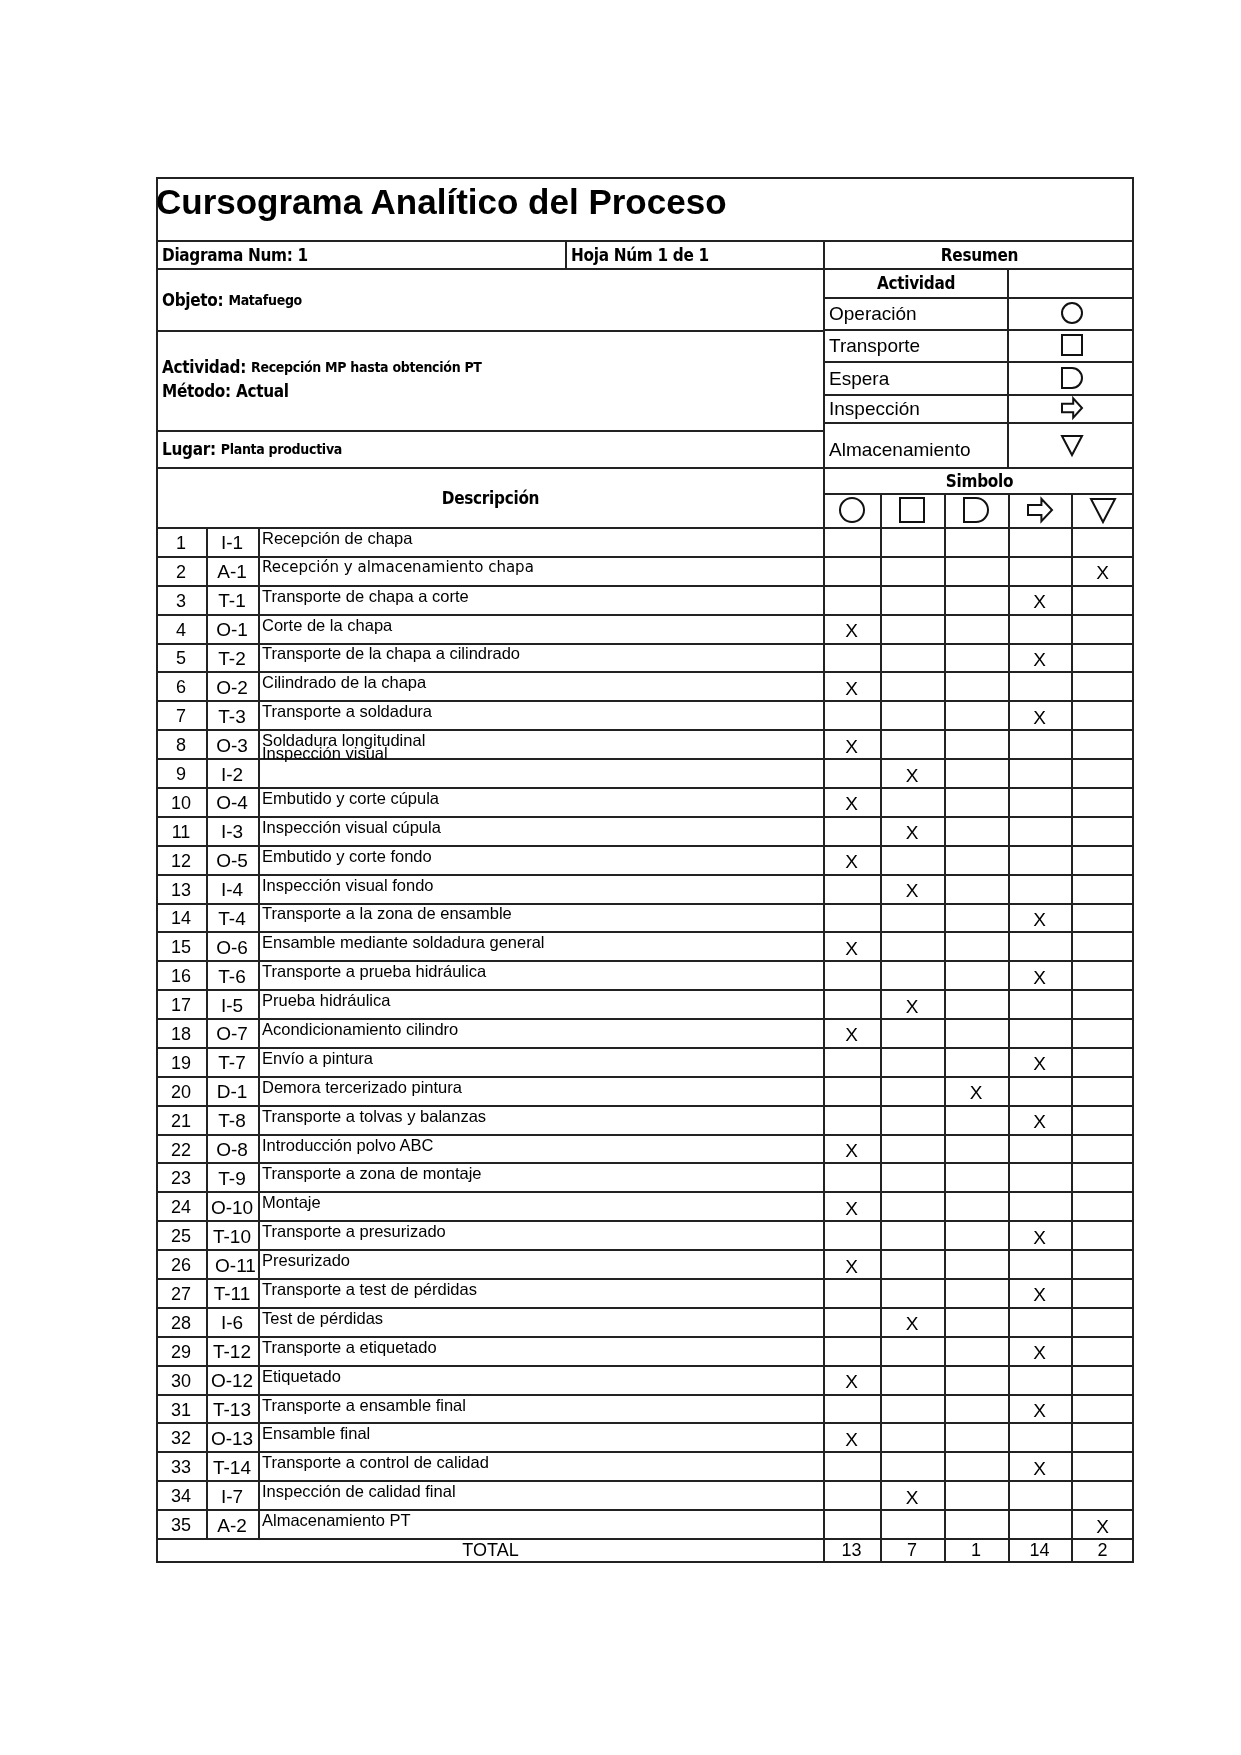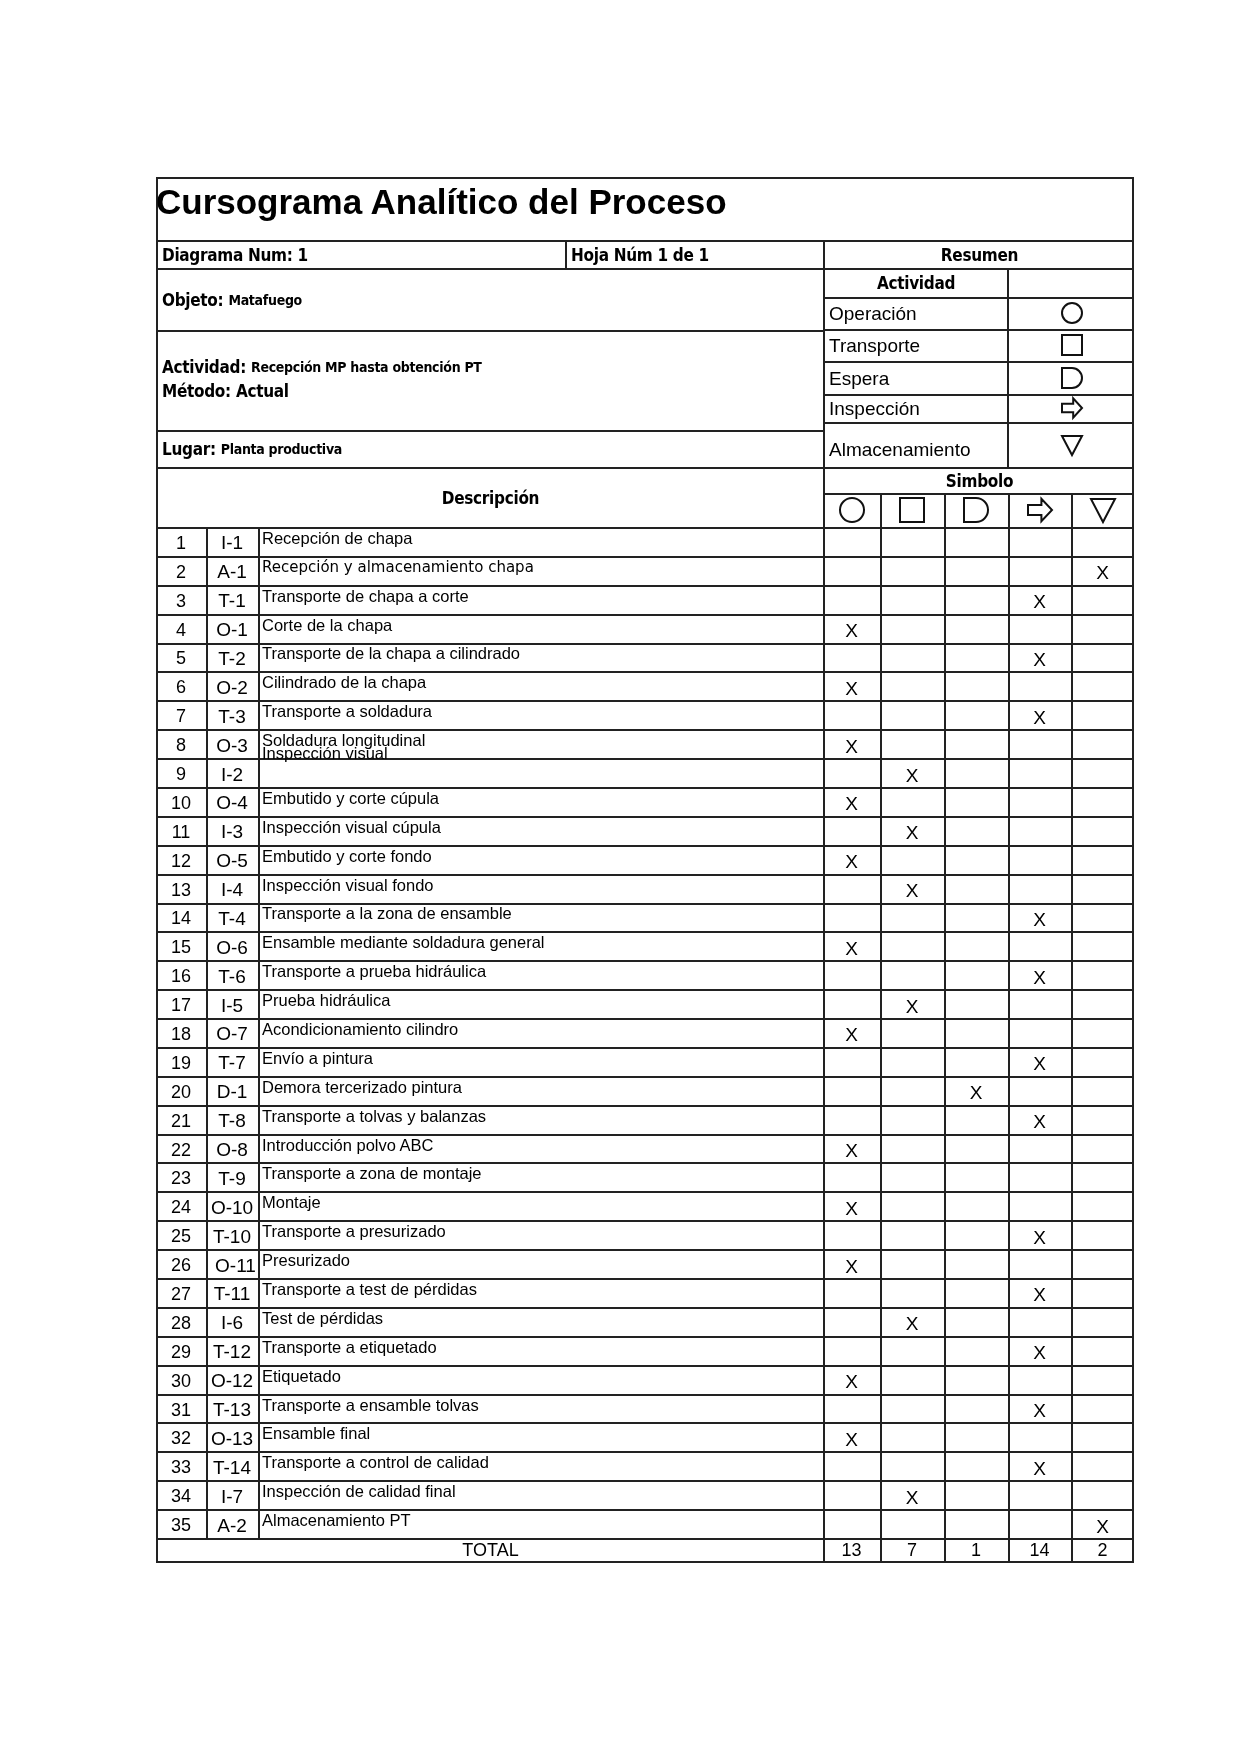--- a/index.html
+++ b/index.html
@@ -311,21 +311,21 @@
     <div class="hl" style="left:156px;top:1364.6857142857143px;width:978px;"></div>
     <div class="abs" style="left:156px;top:1364.6857142857143px;width:978px;height:28.885714285714286px;"></div>
     <div class="cell num" style="left:156px;top:1366.6857142857143px;width:50px;height:28.885714285714286px;">30</div>
     <div class="cell code" style="left:206px;top:1366.6857142857143px;width:52px;height:28.885714285714286px;">O-12</div>
     <div class="cell desc" style="left:258px;top:1361.6857142857143px;width:565px;height:28.885714285714286px;">Etiquetado</div>
     <div class="cell mark" style="left:823px;top:1364.6857142857143px;width:57px;height:28.885714285714286px;">X</div>
     <div class="hl" style="left:156px;top:1393.5714285714287px;width:978px;"></div>
     <div class="abs" style="left:156px;top:1393.5714285714284px;width:978px;height:28.885714285714286px;"></div>
     <div class="cell num" style="left:156px;top:1395.5714285714284px;width:50px;height:28.885714285714286px;">31</div>
     <div class="cell code" style="left:206px;top:1395.5714285714284px;width:52px;height:28.885714285714286px;">T-13</div>
-    <div class="cell desc" style="left:258px;top:1390.5714285714284px;width:565px;height:28.885714285714286px;">Transporte a ensamble tolvas</div>
+    <div class="cell desc" style="left:258px;top:1390.5714285714284px;width:565px;height:28.885714285714286px;">Transporte a ensamble final</div>
     <div class="cell mark" style="left:1008px;top:1393.5714285714284px;width:63px;height:28.885714285714286px;">X</div>
     <div class="hl" style="left:156px;top:1422.4571428571428px;width:978px;"></div>
     <div class="abs" style="left:156px;top:1422.457142857143px;width:978px;height:28.885714285714286px;"></div>
     <div class="cell num" style="left:156px;top:1424.457142857143px;width:50px;height:28.885714285714286px;">32</div>
     <div class="cell code" style="left:206px;top:1424.457142857143px;width:52px;height:28.885714285714286px;">O-13</div>
     <div class="cell desc" style="left:258px;top:1419.457142857143px;width:565px;height:28.885714285714286px;">Ensamble final</div>
     <div class="cell mark" style="left:823px;top:1422.457142857143px;width:57px;height:28.885714285714286px;">X</div>
     <div class="hl" style="left:156px;top:1451.3428571428574px;width:978px;"></div>
     <div class="abs" style="left:156px;top:1451.3428571428572px;width:978px;height:28.885714285714286px;"></div>
     <div class="cell num" style="left:156px;top:1453.3428571428572px;width:50px;height:28.885714285714286px;">33</div>

